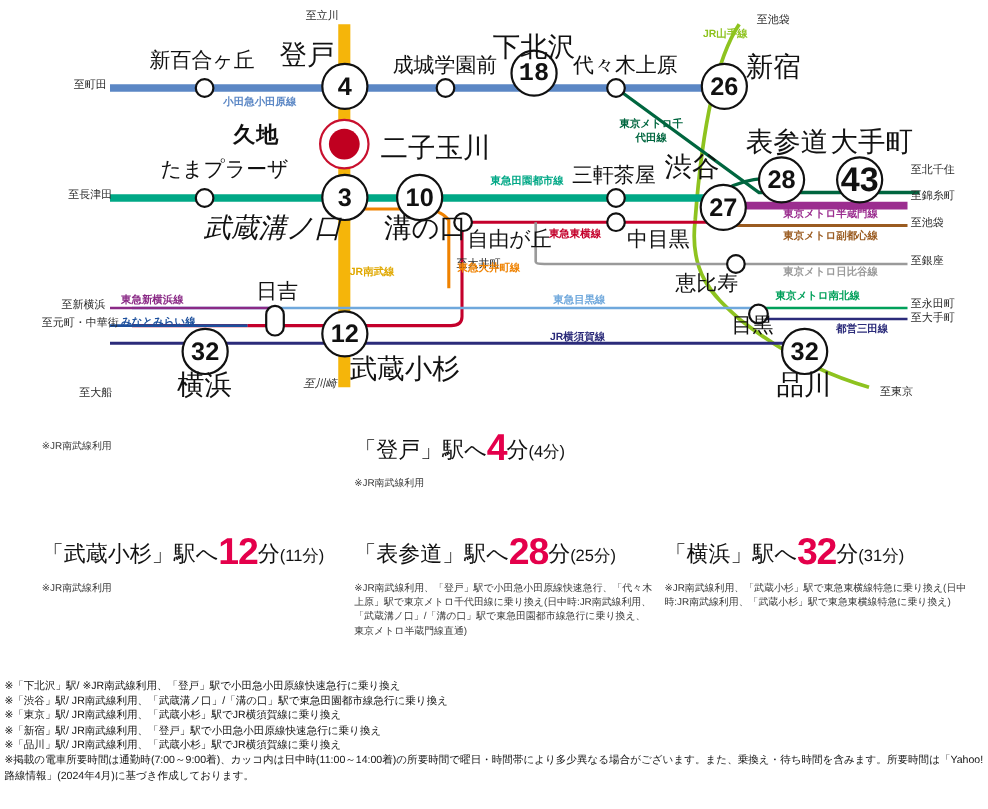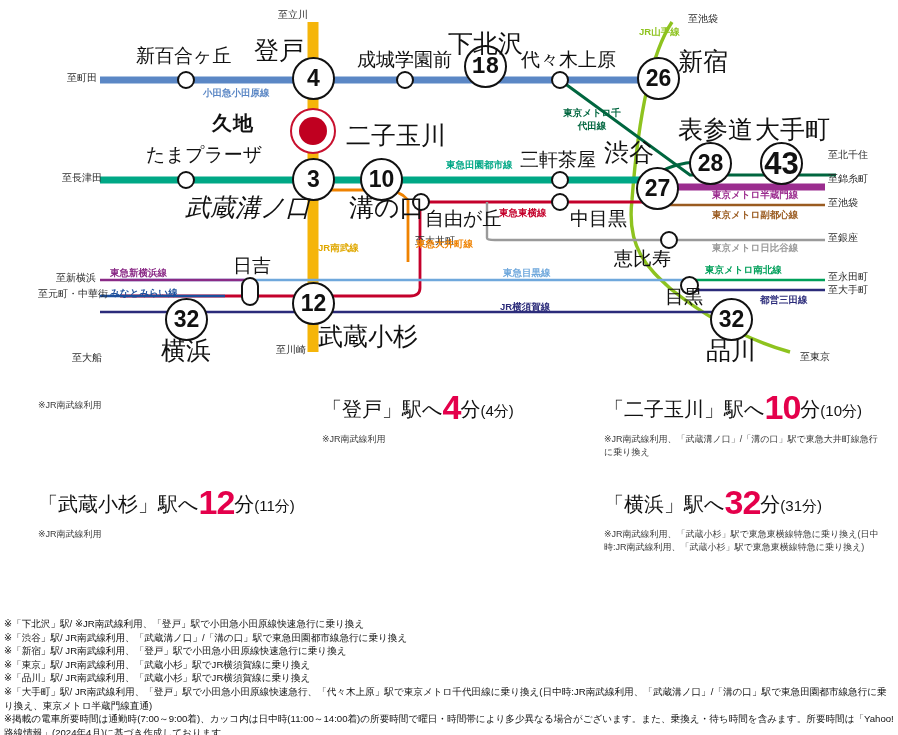--- a/index.html
+++ b/index.html
@@ -102,21 +102,21 @@
   <div class="txt term" style="left:828px;top:174px;">至錦糸町</div>
   <div class="txt term" style="left:828px;top:198px;">至池袋</div>
   <div class="txt term" style="left:828px;top:233px;">至銀座</div>
   <div class="txt term" style="left:828px;top:272px;">至永田町</div>
   <div class="txt term" style="left:828px;top:285px;">至大手町</div>
   <div class="txt term" style="left:800px;top:352px;">至東京</div>
   <div class="txt term" style="left:415px;top:236px;">至大井町</div>
   <div class="txt term" style="left:56px;top:273px;">至新横浜</div>
   <div class="txt term" style="left:38px;top:289px;">至元町・中華街</div>
   <div class="txt term" style="left:72px;top:306px;margin-top:47px;">至大船</div>
-  <div class="txt term" style="left:276px;top:345px;">至川崎</div>
+  <div class="txt term" style="left:276px;top:345px;font-style:italic;">至川崎</div>
 
   <div class="txt ln" style="left:203px;top:88px;color:#5b87c5;">小田急小田原線</div>
   <div class="txt ln" style="left:318px;top:243px;color:#e0a800;">JR南武線</div>
   <div class="txt ln" style="left:446px;top:160px;color:#00a886;">東急田園都市線</div>
   <div class="txt ln" style="left:416px;top:239px;color:#ef8200;">東急大井町線</div>
   <div class="txt ln" style="left:499px;top:208px;color:#c4002b;">東急東横線</div>
   <div class="txt ln" style="left:503px;top:268px;color:#6fa8dc;">東急目黒線</div>
   <div class="txt ln" style="left:110px;top:268px;color:#8a2a86;">東急新横浜線</div>
   <div class="txt ln" style="left:110px;top:288px;color:#1c4f9c;">みなとみらい線</div>
   <div class="txt ln" style="left:500px;top:302px;color:#2b2b7a;">JR横須賀線</div>
@@ -188,44 +188,43 @@
     <div class="note">※JR南武線利用</div>
   </div>
 
   <div class="card" style="left:322px;top:10px;width:270px;">
     <div class="head">
       <span>「登戸」駅へ</span><span class="min">4</span><span class="fun">分</span><span class="paren">(4分)</span>
     </div>
     <div class="note">※JR南武線利用</div>
   </div>
 
-  <div class="card" style="left:604px;top:10px;width:280px;">
-    <div class="head">
-      <span>「二子玉川」駅へ</span><span class="min">10</span><span class="fun">分</span><span class="paren">(10分)</span>
-    </div>
-    <div class="note">※JR南武線利用、「武蔵溝ノ口」/「溝の口」駅で東急大井町線急行に乗り換え</div>
-  </div>
 
   <div class="card" style="left:38px;top:105px;width:280px;">
     <div class="head">
       <span>「武蔵小杉」駅へ</span><span class="min">12</span><span class="fun">分</span><span class="paren">(11分)</span>
     </div>
     <div class="note">※JR南武線利用</div>
   </div>
 
+  <div class="card" style="left:322px;top:105px;width:272px;">
+    <div class="head">
+      <span>「表参道」駅へ</span><span class="min">28</span><span class="fun">分</span><span class="paren">(25分)</span>
+    </div>
+    <div class="note">※JR南武線利用、「登戸」駅で小田急小田原線快速急行、「代々木上原」駅で東京メトロ千代田線に乗り換え(日中時:JR南武線利用、「武蔵溝ノ口」/「溝の口」駅で東急田園都市線急行に乗り換え、東京メトロ半蔵門線直通)</div>
+  </div>
 
   <div class="card" style="left:604px;top:105px;width:282px;">
     <div class="head">
       <span>「横浜」駅へ</span><span class="min">32</span><span class="fun">分</span><span class="paren">(31分)</span>
     </div>
     <div class="note">※JR南武線利用、「武蔵小杉」駅で東急東横線特急に乗り換え(日中時:JR南武線利用、「武蔵小杉」駅で東急東横線特急に乗り換え)</div>
   </div>
 </div>
 
 <div id="foot">
   <p>※「下北沢」駅/ ※JR南武線利用、「登戸」駅で小田急小田原線快速急行に乗り換え</p>
   <p>※「渋谷」駅/ JR南武線利用、「武蔵溝ノ口」/「溝の口」駅で東急田園都市線急行に乗り換え</p>
+  <p>※「東京」駅/ JR南武線利用、「武蔵小杉」駅でJR横須賀線に乗り換え</p>
   <p>※「新宿」駅/ JR南武線利用、「登戸」駅で小田急小田原線快速急行に乗り換え</p>
-  <p>※「東京」駅/ JR南武線利用、「武蔵小杉」駅でJR横須賀線に乗り換え</p>
   <p>※「品川」駅/ JR南武線利用、「武蔵小杉」駅でJR横須賀線に乗り換え</p>
-  <p class="wrap">※「大手町」駅/ JR南武線利用、「登戸」駅で小田急小田原線快速急行、「代々木上原」駅で東京メトロ千代田線に乗り換え(日中時:JR南武線利用、「武蔵溝ノ口」/「溝の口」駅で東急田園都市線急行に乗り換え、東京メトロ半蔵門線直通)</p>
   <p class="wrap">※掲載の電車所要時間は通勤時(7:00～9:00着)、カッコ内は日中時(11:00～14:00着)の所要時間で曜日・時間帯により多少異なる場合がございます。また、乗換え・待ち時間を含みます。所要時間は「Yahoo!路線情報」(2024年4月)に基づき作成しております。</p>
 </div>
 
 </body></html>

